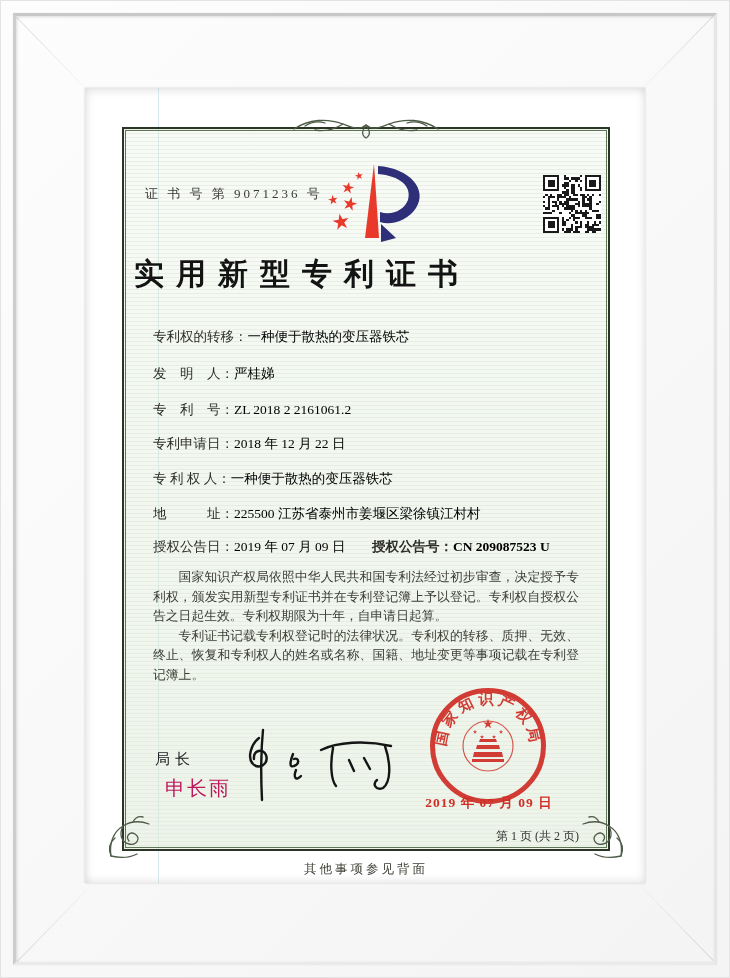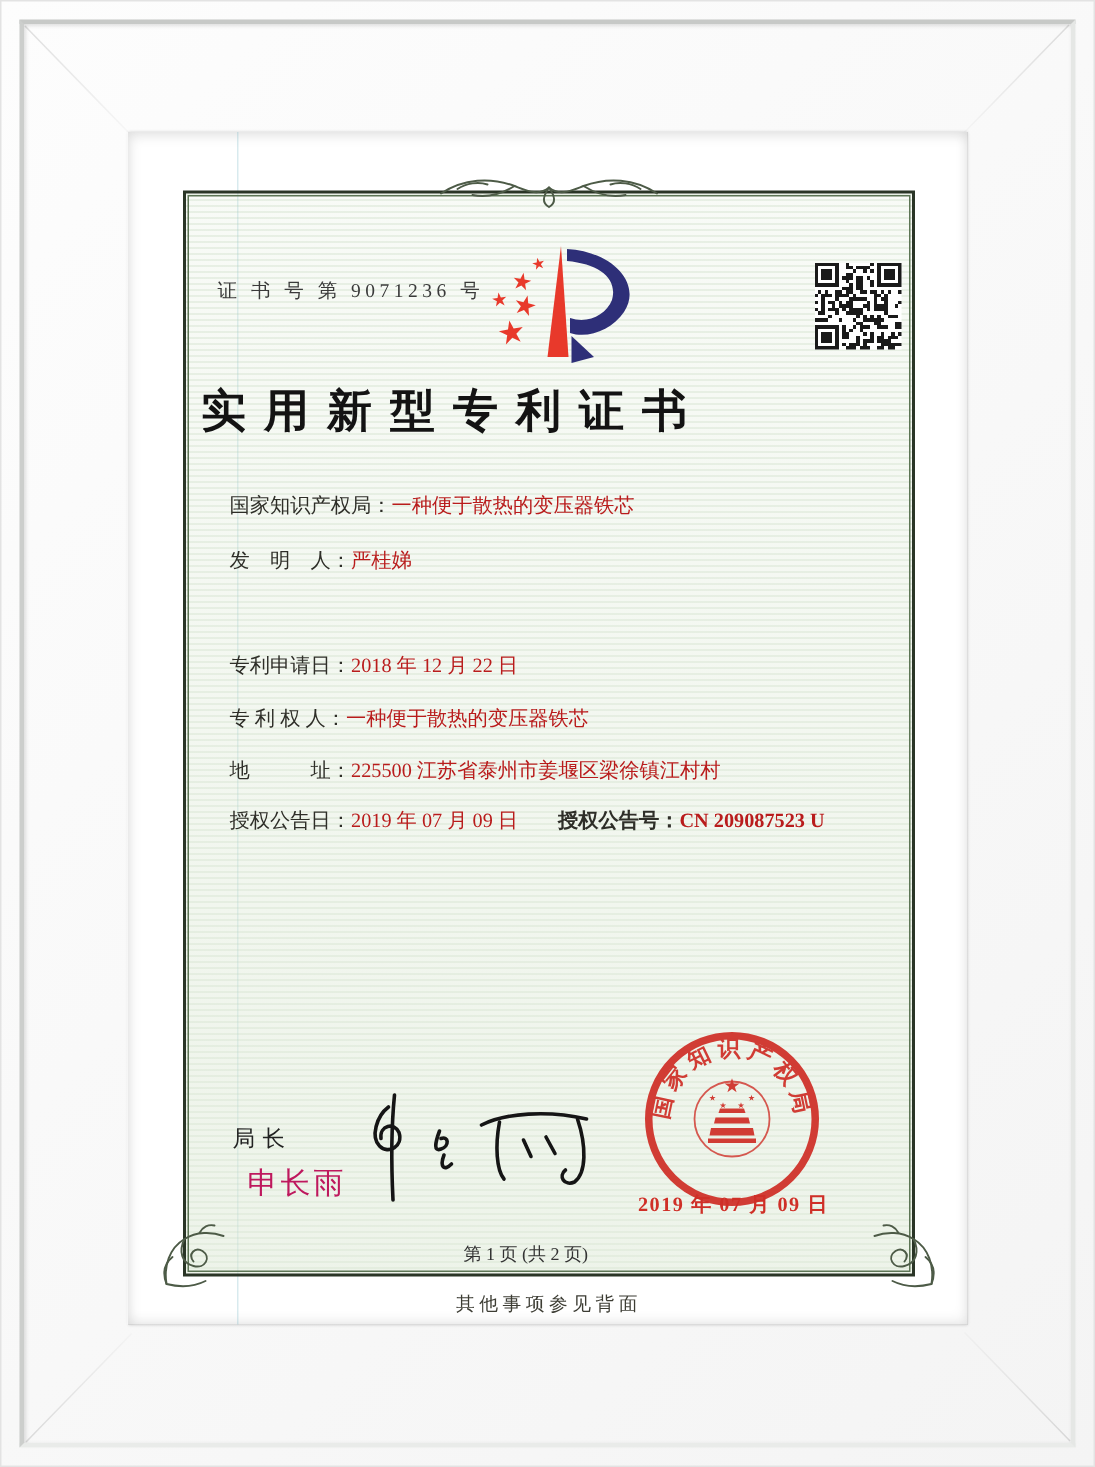--- a/index.html
+++ b/index.html
@@ -35,31 +35,31 @@
   .cert-border::after{content:"";position:absolute;inset:1px;border:1px solid #5d7555;pointer-events:none;}
   .ornament-top{position:absolute;left:206px;top:27px;width:150px;height:26px;}
   .ornament-bl{position:absolute;left:20px;top:726px;width:48px;height:48px;}
   .ornament-br{position:absolute;left:494px;top:726px;width:48px;height:48px;transform:scaleX(-1);}
   .cert-no{position:absolute;left:60px;top:97px;font-size:13px;letter-spacing:3px;color:#3a3a3a;white-space:nowrap;}
   .logo{position:absolute;left:227px;top:72px;width:128px;height:98px;}
   .qr{position:absolute;left:458px;top:87px;width:58px;height:58px;}
   .title{position:absolute;left:37px;top:166px;width:488px;text-align:left;font-size:30px;font-weight:bold;letter-spacing:12px;text-indent:12px;color:#131313;}
   .field-row{position:absolute;left:68px;width:445px;font-size:13.5px;color:#2e2e28;white-space:nowrap;}
   .field-row .lbl{color:#2e2e28;}
-  .field-row .val{color:#b91c1c;}
+  .field-row .val{color:#000000;}
   .r1{top:240px}.r2{top:277px}.r3{top:313px}.r4{top:347px}.r5{top:382px}.r6{top:417px}.r7{top:450px}
   .grant-no-group{position:absolute;left:219px;top:0;font-weight:bold;}
   .paras{position:absolute;left:68px;top:480px;width:426px;font-size:12.8px;line-height:19.6px;color:#3d3d34;text-align:justify;}
   .paras p{margin:0;text-indent:2em;}
   .signer-title{position:absolute;left:70px;top:662px;font-size:15px;letter-spacing:5px;color:#222;}
   .signer-name{position:absolute;left:80px;top:687px;font-size:20px;letter-spacing:2px;color:#be185d;}
   .signature-svg{position:absolute;left:148px;top:636px;width:175px;height:82px;}
   .seal-svg{position:absolute;left:330px;top:592px;width:146px;height:140px;opacity:.93;}
   .seal-date{position:absolute;left:320px;top:706px;width:168px;text-align:center;color:#cf2f27;font-size:13.5px;font-weight:bold;letter-spacing:1px;}
-  .page-info{position:absolute;left:37px;top:740px;width:457px;text-align:center;font-size:12px;color:#333;}
+  .page-info{position:absolute;left:37px;top:740px;width:457px;text-align:right;font-size:12px;color:#333;}
   .back-note{position:absolute;left:37px;top:773px;width:488px;text-align:center;font-size:12.5px;letter-spacing:3px;color:#3d3d34;font-family:Liberation Mono, monospace;}
 </style>
 </head>
 <body>
 
 <div class="scene">
   <div class="frame-groove"></div>
   <div class="miter tl"></div>
   <div class="miter tr"></div>
   <div class="miter bl"></div>
@@ -323,30 +323,35 @@
             <rect x="18" y="24" width="1" height="1"></rect>
             <rect x="19" y="24" width="1" height="1"></rect>
             <rect x="21" y="24" width="1" height="1"></rect>
             <rect x="22" y="24" width="1" height="1"></rect>
           </g>
       </svg>
     </div>
 
     <div class="title">实用新型专利证书</div>
 
-    <div class="field-row r1"><span class="lbl">国家知识产权局：</span><span class="val">一种便于散热的变压器铁芯</span></div>
+    <div class="field-row r1"><span class="lbl">专利权的转移：</span><span class="val">一种便于散热的变压器铁芯</span></div>
     <div class="field-row r2"><span class="lbl">发　明　人：</span><span class="val">严桂娣</span></div>
+    <div class="field-row r3"><span class="lbl">专　利　号：</span><span class="val">ZL 2018 2 2161061.2</span></div>
     <div class="field-row r4"><span class="lbl">专利申请日：</span><span class="val">2018 年 12 月 22 日</span></div>
     <div class="field-row r5"><span class="lbl">专 利 权 人：</span><span class="val">一种便于散热的变压器铁芯</span></div>
     <div class="field-row r6"><span class="lbl">地　　　址：</span><span class="val">225500 江苏省泰州市姜堰区梁徐镇江村村</span></div>
     <div class="field-row r7">
       <span><span class="lbl">授权公告日：</span><span class="val">2019 年 07 月 09 日</span></span>
       <span class="grant-no-group"><span class="lbl">授权公告号：</span><span class="val">CN 209087523 U</span></span>
     </div>
 
+    <div class="paras">
+      <p>国家知识产权局依照中华人民共和国专利法经过初步审查，决定授予专利权，颁发实用新型专利证书并在专利登记簿上予以登记。专利权自授权公告之日起生效。专利权期限为十年，自申请日起算。</p>
+      <p>专利证书记载专利权登记时的法律状况。专利权的转移、质押、无效、终止、恢复和专利权人的姓名或名称、国籍、地址变更等事项记载在专利登记簿上。</p>
+    </div>
 
     <div class="signer-title">局长</div>
     <div class="signer-name">申长雨</div>
     <svg class="signature-svg" viewBox="0 0 175 82">
       <g fill="none" stroke="#151515" stroke-width="2.4" stroke-linecap="round">
         <path d="M 26,14 C 18,20 14,34 20,40 C 26,46 36,40 33,31 C 30,24 20,26 21,35"></path>
         <path d="M 30,6 C 28,26 28,56 29,76"></path>
         <path d="M 60,30 C 57,38 56,44 61,42 C 67,40 66,33 61,35"></path>
         <path d="M 63,46 C 60,54 63,57 68,52"></path>
         <path d="M 88,26 C 104,18 132,16 158,22"></path>

